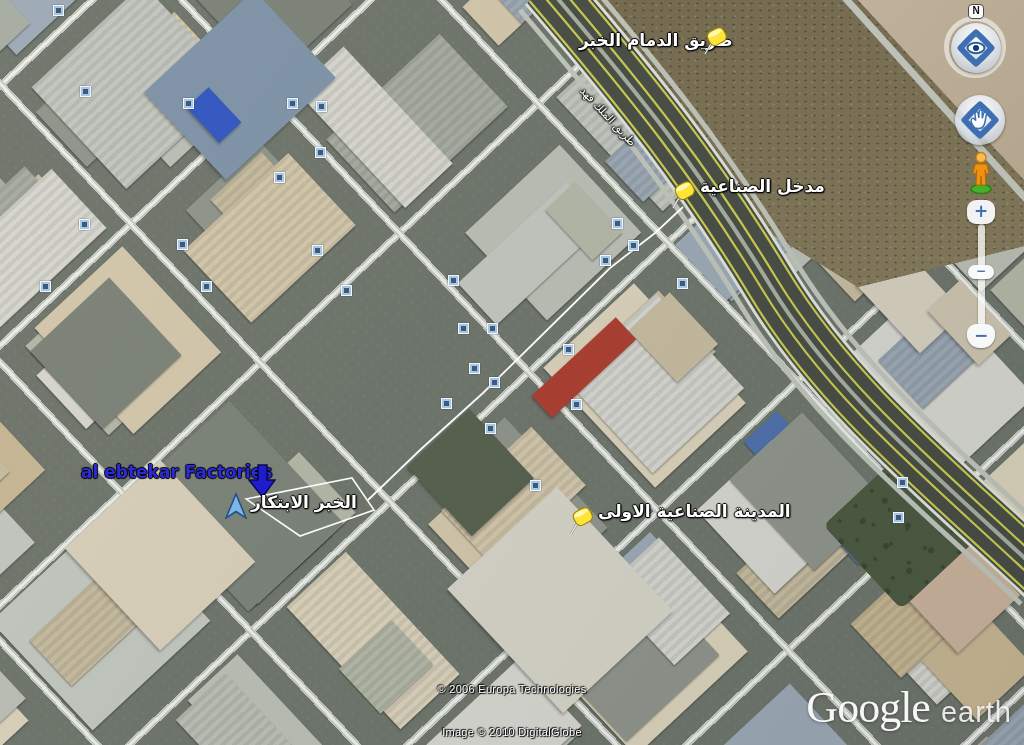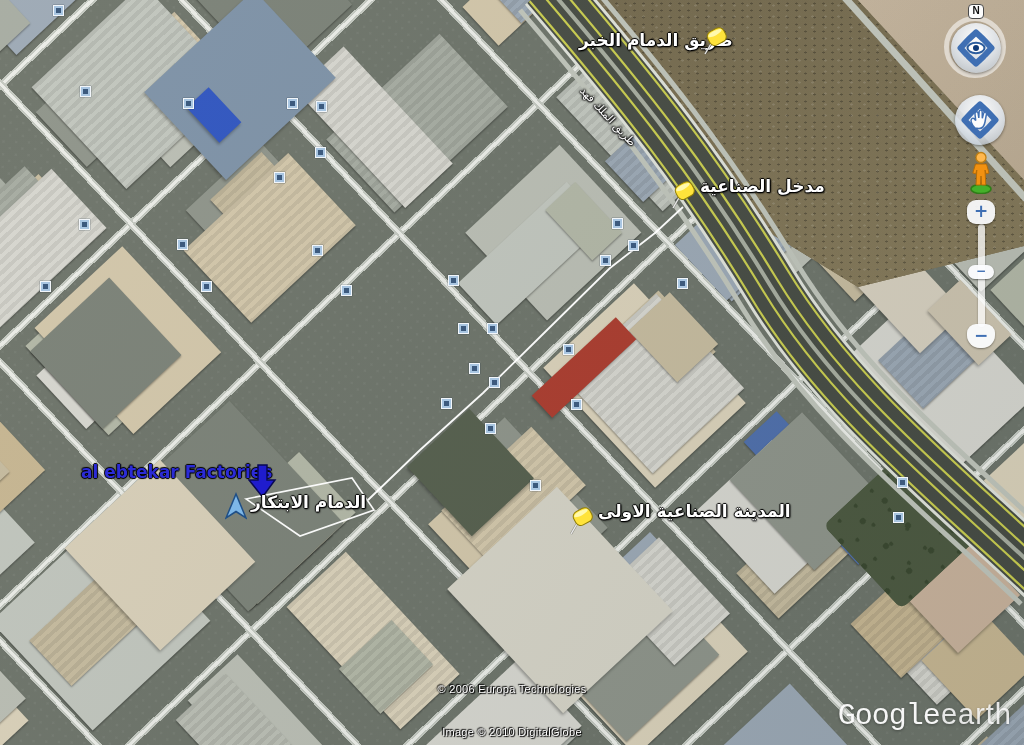--- a/index.html
+++ b/index.html
@@ -86,24 +86,24 @@
   #zhandle{position:absolute;left:968px;top:265px;width:26px;height:14px;z-index:13;
     background:rgba(252,253,255,.95);border-radius:7px;color:#3f6fb3;
     font-size:12px;font-weight:bold;text-align:center;line-height:12px;
     box-shadow:0 1px 2px rgba(0,0,0,.45);font-family:"DejaVu Sans",sans-serif;}
 
   
   .copy{position:absolute;left:0;width:1024px;text-align:center;z-index:11;
     color:#fff;font-size:11px;letter-spacing:.3px;
     text-shadow:0 0 2px #000,1px 1px 1px #000,-1px -1px 1px #000;}
   #logo{position:absolute;right:12px;bottom:12px;z-index:11;display:flex;align-items:baseline;}
-  #logo .g{font-family:Liberation Mono, monospace;font-size:30px;color:rgba(255,255,255,.95);
+  #logo .g{font-family:Liberation Serif, serif;font-size:44px;color:rgba(255,255,255,.95);
     letter-spacing:-1px;text-shadow:0 1px 3px rgba(0,0,0,.35);}
   #logo .e{font-family:"Liberation Sans",sans-serif;font-weight:300;font-size:29px;
-    color:rgba(250,250,250,.88);margin-left:1px;letter-spacing:1px;
+    color:rgba(250,250,250,.88);margin-left:11px;letter-spacing:1px;
     text-shadow:0 1px 3px rgba(0,0,0,.3);}
 
   .chev{fill:none;stroke:#3f6fb3;stroke-width:6;stroke-linecap:round;stroke-linejoin:round;}
 </style>
 </head>
 <body>
 
 <div id="canvas">
 
   <div id="city-rot">
@@ -363,21 +363,21 @@
       </g>
     </svg>
   </div>
 
   <div class="ar-label" id="factory-en" style="left:81px;top:462px;">al ebtekar Factories</div>
   <div class="pm" style="left:248px;top:464px;">
     <svg width="30" height="34" viewBox="0 0 30 34">
       <path d="M10 1 h9 v15 h8 L14.5 33 1 16 h9 z" fill="#1f1ccd" stroke="#090955" stroke-width="1.5"></path>
     </svg>
   </div>
-  <div class="ar-label" style="left:251px;top:492px;">الدمام الابتكار</div>
+  <div class="ar-label" style="left:251px;top:492px;">الخبر الابتكار</div>
   <div class="pm" style="left:225px;top:492px;">
     <svg width="22" height="28" viewBox="0 0 22 28">
       <path d="M11 2 L21 26 L11 19.5 L1 26 Z" fill="#7db7e8" stroke="#1f4f86" stroke-width="1.5"></path>
     </svg>
   </div>
 
   <div id="nbadge" class="nav">N</div>
   <div id="lookring" class="nav"></div>
   <div id="lookball" class="joyball nav">
     <svg width="50" height="50" viewBox="0 0 50 50">

